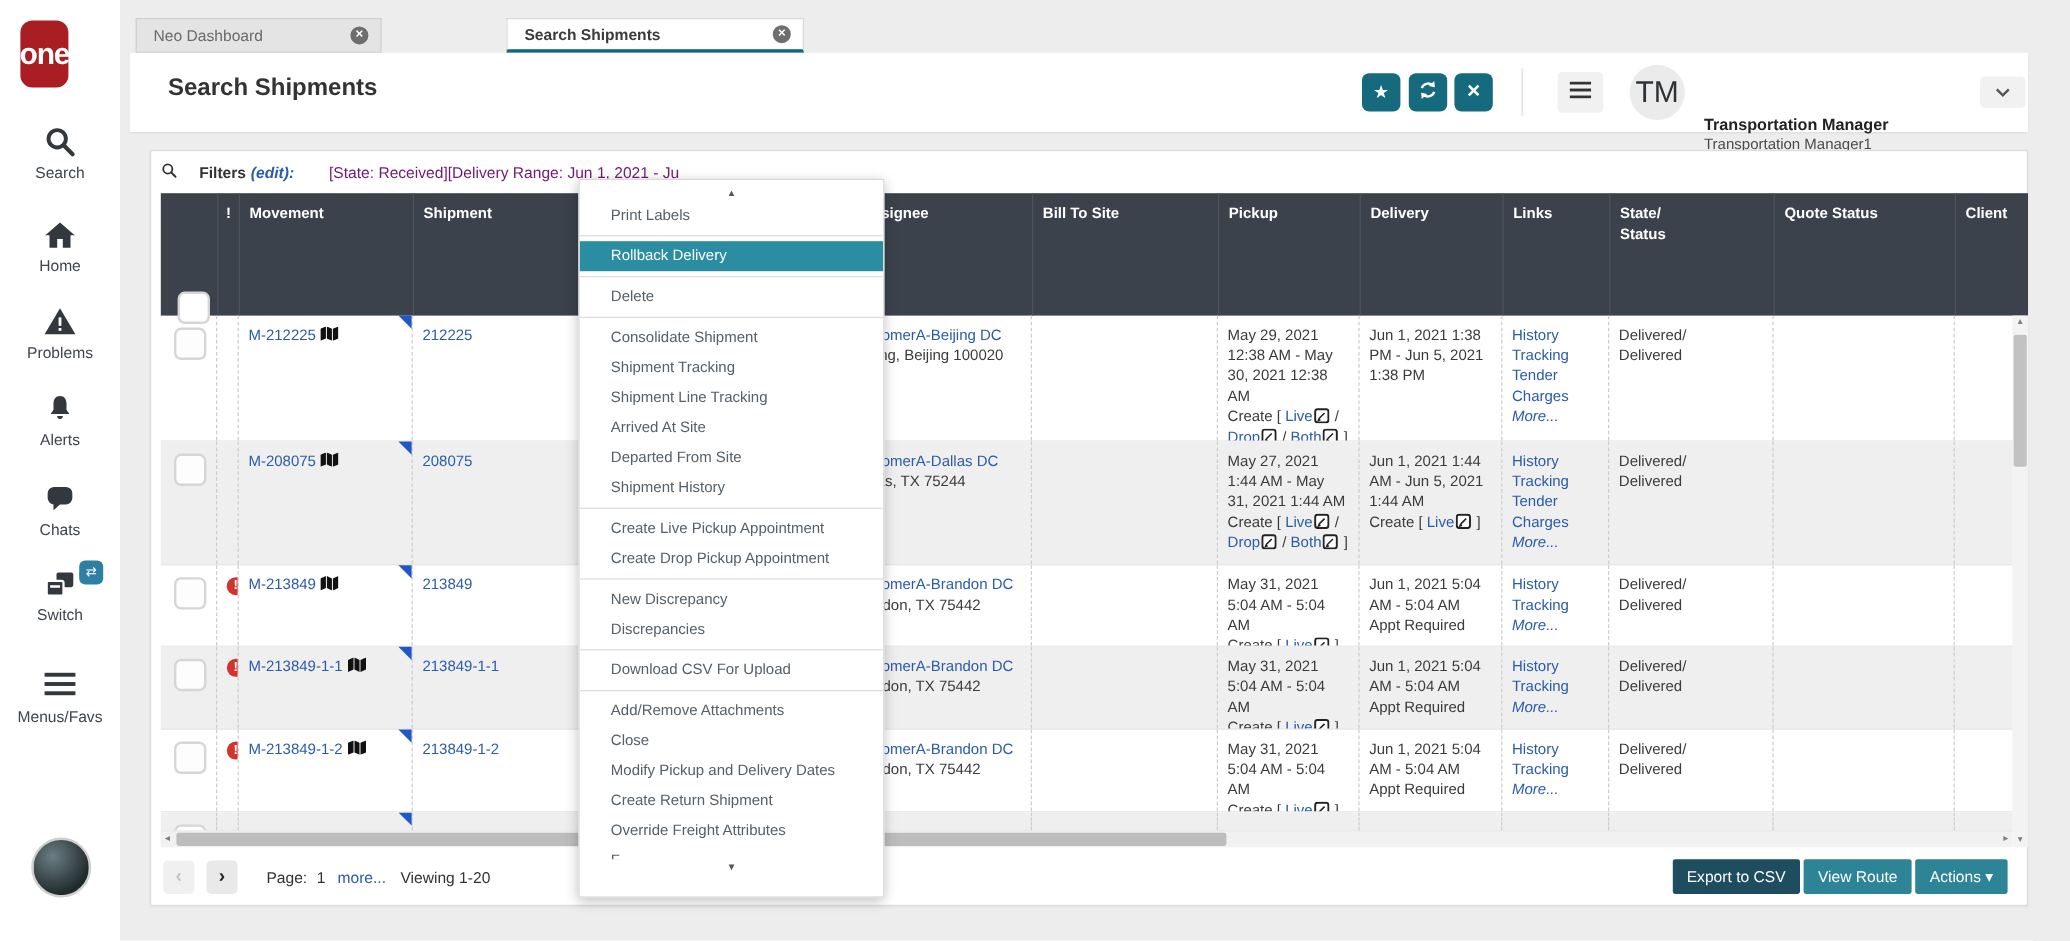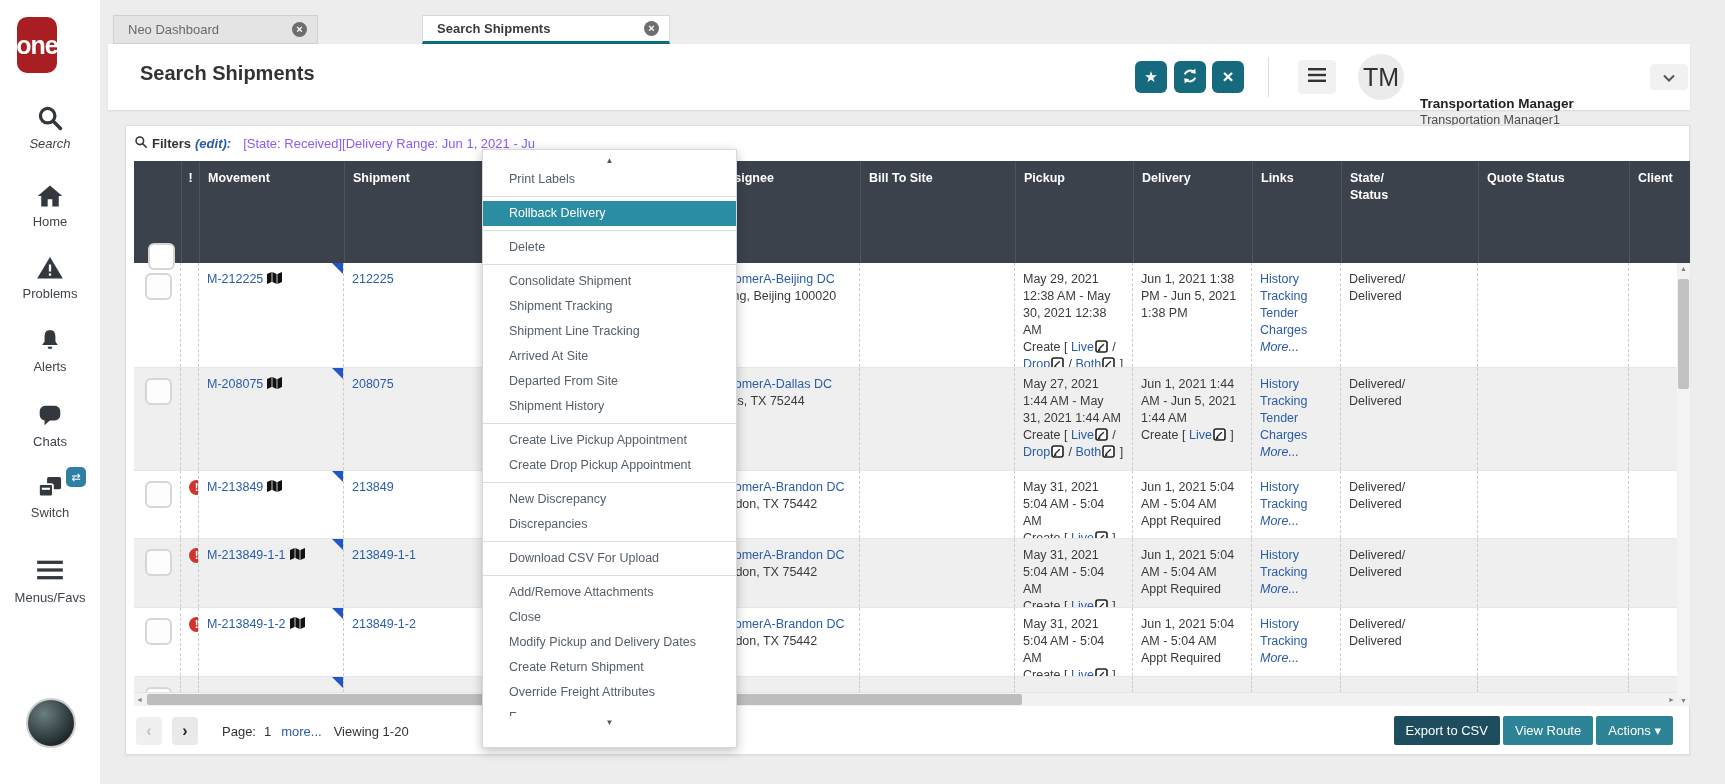--- a/index.html
+++ b/index.html
@@ -42,23 +42,23 @@
   #user-name{font-size:13.5px;font-weight:bold;color:#222;}
   #user-login{font-size:12.5px;color:#4a4a4a;}
   #user-email{font-size:11.5px;color:#9a9a9a;text-decoration:underline;}
   #user-chevron{position:absolute;left:1542px;top:20px;width:38px;height:26px;background:#f1f1f1;border-radius:4px;
         display:flex;align-items:center;justify-content:center;cursor:pointer;}
   
   #content-card{position:absolute;left:25px;top:125px;width:1565px;height:630px;background:#fff;
         border:1px solid #ddd;box-sizing:border-box;box-shadow:0 1px 2px rgba(0,0,0,.06);}
   #filters-row{position:absolute;left:8px;top:0;height:35px;display:flex;align-items:center;
         font-size:13px;color:#333;white-space:nowrap;}
-  #filters-row .flabel{font-weight:bold;margin-left:4px;}
+  #filters-row .flabel{font-weight:bold;margin-left:18px;}
   #filters-row .fedit{color:#2a5caa;font-weight:bold;margin-left:4px;cursor:pointer;font-style:italic;}
-  #filters-row .fsummary{margin-left:12px;color:#8b5cf6;}
+  #filters-row .fsummary{margin-left:29px;color:#701a75;}
   
   #table{position:absolute;left:8px;top:35px;width:1556px;}
   .grid{display:grid;grid-template-columns:47px 18px 145px 147px 210px 159px 155px 118px 119px 89px 137px 151px 48px;}
   #thead{background:#3c424c;height:102px;position:relative;}
   #thead .hcell{box-sizing:border-box;padding:9px 8px 0 8px;color:#fff;font-size:12.5px;font-weight:bold;
         border-left:1px solid #4d545e;white-space:pre-line;line-height:17px;}
   #thead .hcell:first-child{border-left:none;}
   #thead .hcell.c1{text-align:center;padding-left:0;padding-right:0;}
   .trow{position:relative;box-sizing:border-box;border-bottom:1px solid #e6e6e6;}
   .trow.alt{background:#efefef;}
@@ -448,21 +448,21 @@
         <div class="mi">Create Return Shipment</div>
         <div class="mi">Override Freight Attributes</div>
         <div class="mi clipped">F</div>
         <div class="marr">▼</div>
       </div>
   </div>
 
   <div id="sidebar">
     <div id="logo">one</div>
     <div id="sidebar-nav">
-        <div class="nav-item" style="top: 104px; font-style: italic;">
+        <div class="nav-item" style="top: 104px;">
           <span class="nico"><svg width="28" height="28" viewBox="0 0 24 24">
               <circle cx="10" cy="10" r="6.2" fill="none" stroke="#33383f" stroke-width="2.8"></circle>
               <line x1="14.8" y1="14.8" x2="21" y2="21" stroke="#33383f" stroke-width="3" stroke-linecap="round"></line>
             </svg></span>
           <div class="nlabel">Search</div>
         </div>
         <div class="nav-item" style="top: 182px;">
           <span class="nico"><svg width="28" height="28" viewBox="0 0 24 24">
               <path d="M12 3 L22.5 12 H19.5 V21 H14 V14.8 H10 V21 H4.5 V12 H1.5 Z" fill="#33383f"></path>
             </svg></span>

